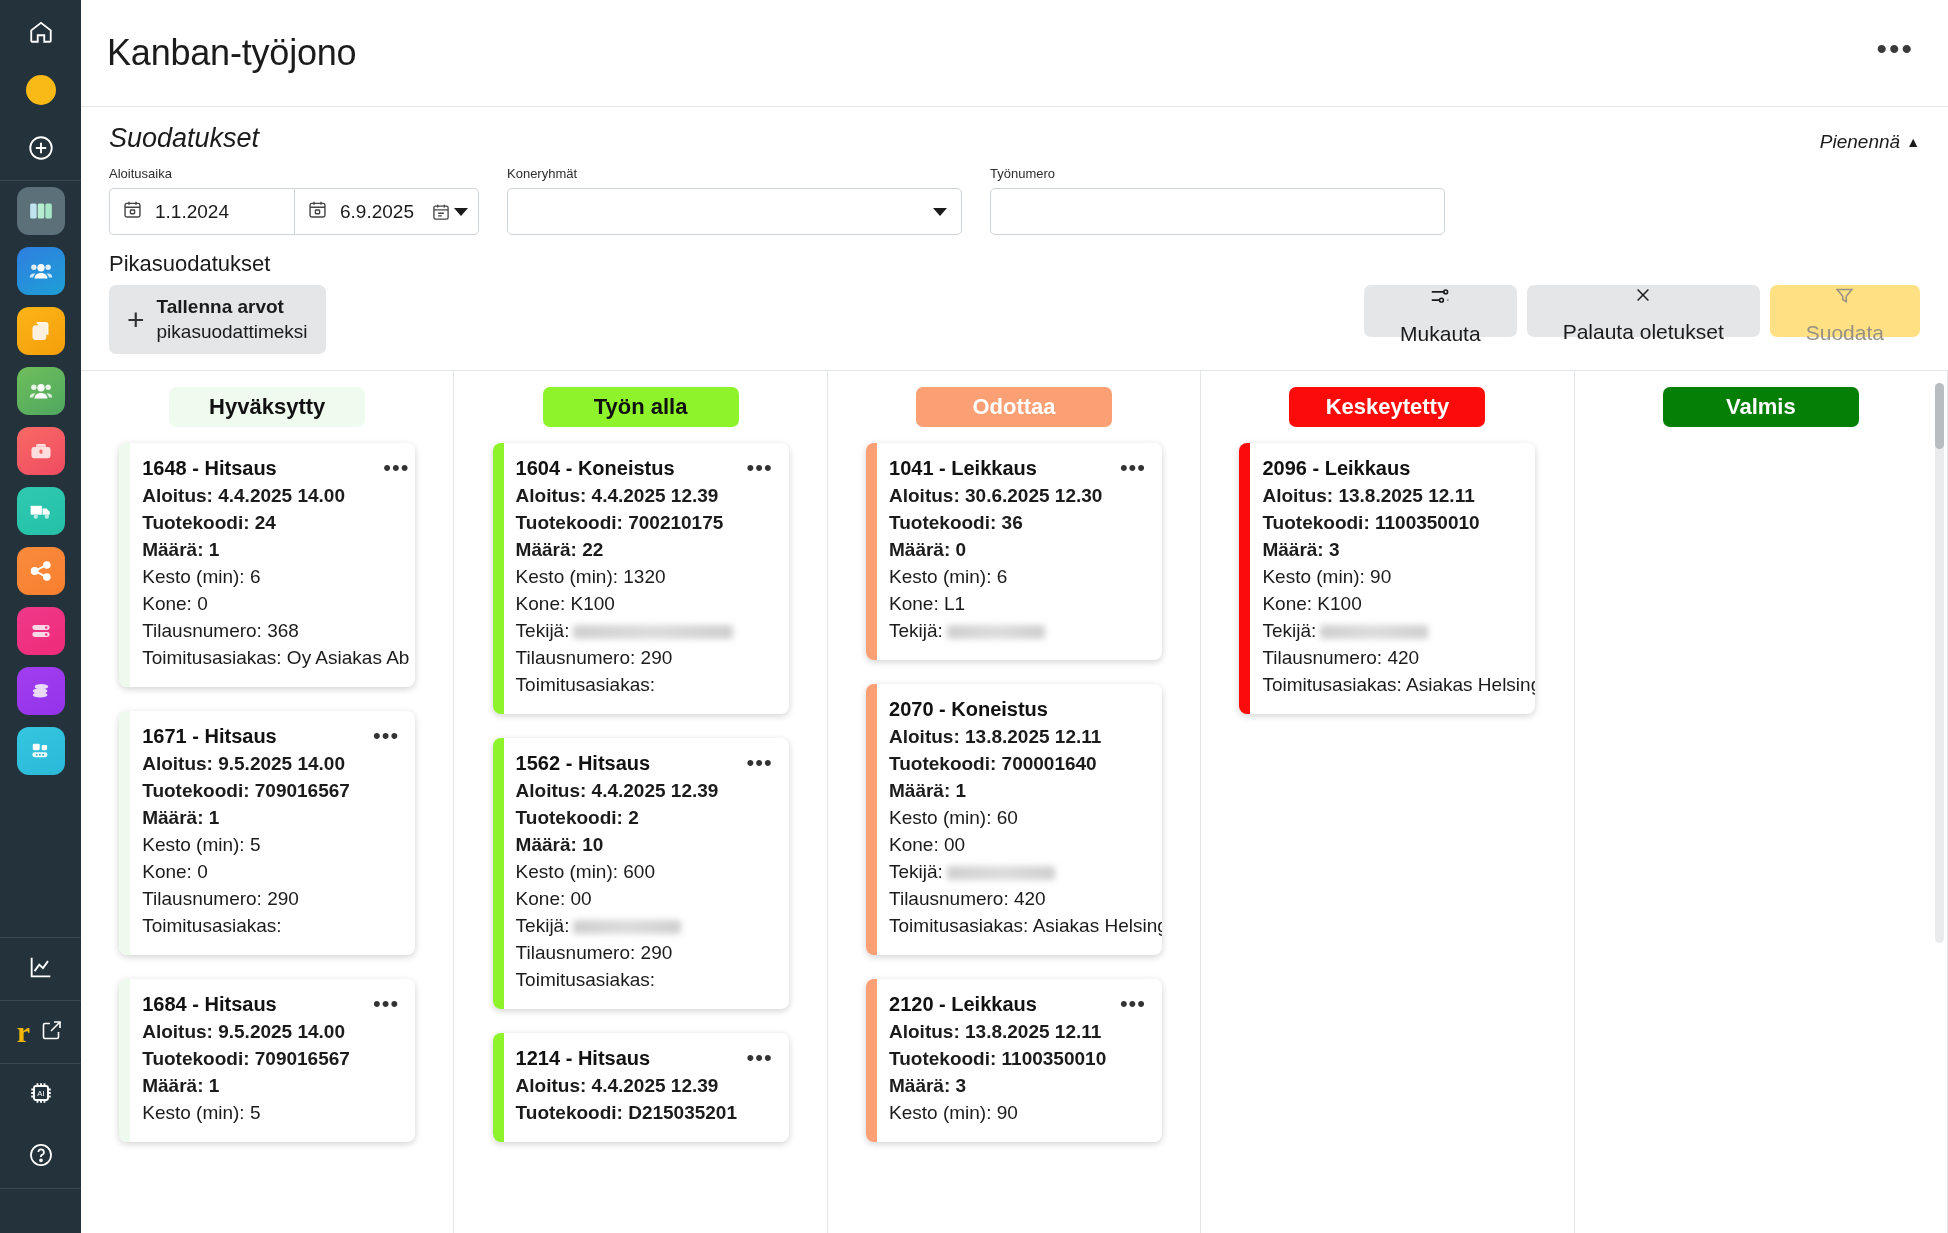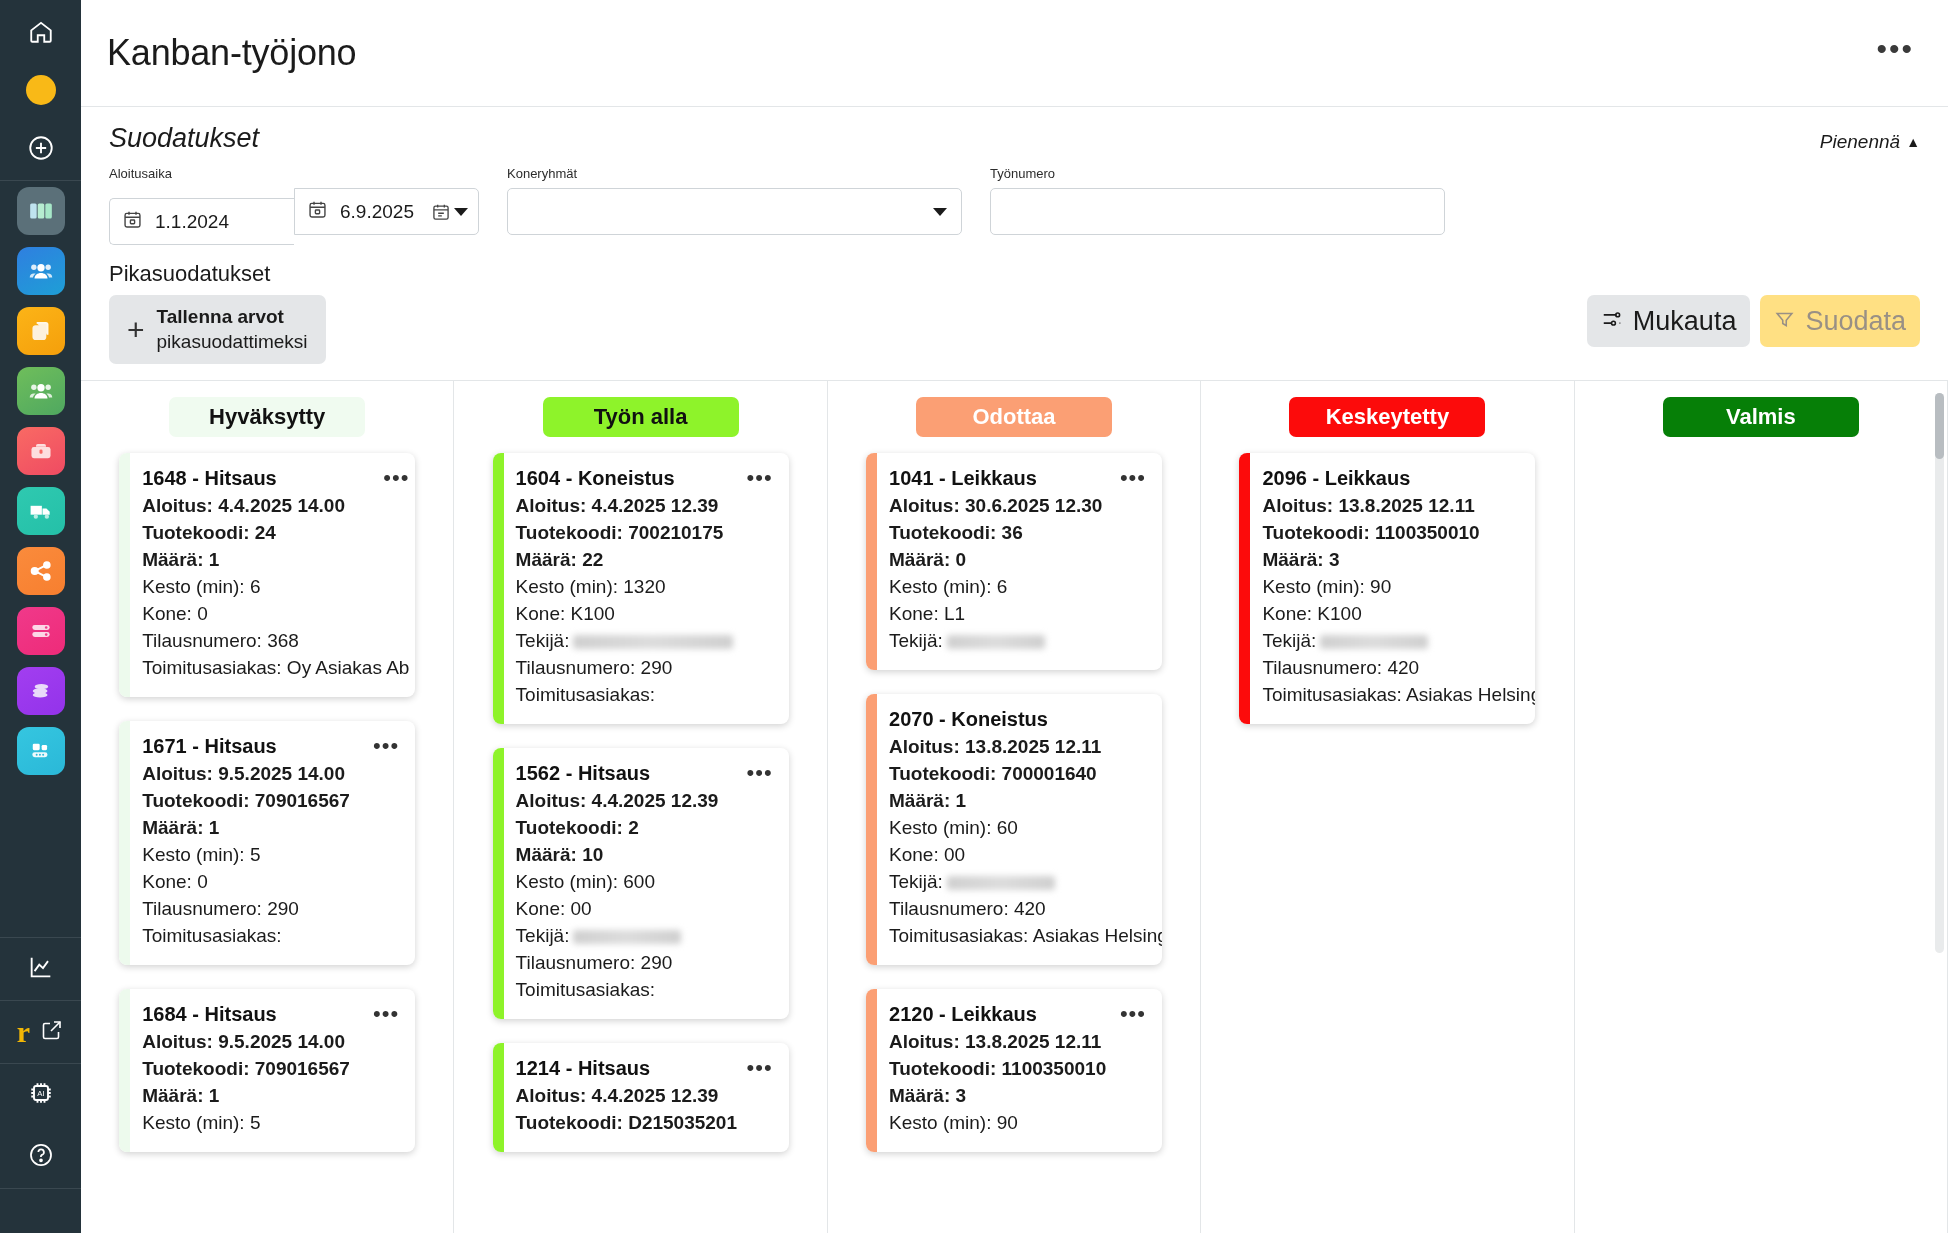--- a/index.html
+++ b/index.html
@@ -65,43 +65,44 @@
   .caret-up { font-size: 14px; }
 
   .field-row { display:flex; gap: 28px; margin-top: 12px; }
   .field { display:flex; flex-direction: column; }
   .field-label { font-size: 13px; color:#2c2c2c; margin-bottom: 7px; }
   .inputbox {
     height: 47px; border: 1px solid #cfd4d8; border-radius: 5px; background:#fff;
     display: flex; align-items: center; font-size: 19px; color:#1b1b1b;
   }
   .date-pair { display:flex; }
-  .date-a { width: 185px; border-radius: 5px 0 0 5px; border-right: none; padding: 16px 12px; gap: 12px; margin-top: 10px; }
+  .date-a { width: 185px; border-radius: 5px 0 0 5px; border-right: none; padding: 16px 12px; gap: 12px; }
   .date-b { width: 185px; border-radius: 0 5px 5px 0; padding: 0 12px; gap: 12px; justify-content: flex-start; position: relative;}
   .cal-toggle { position:absolute; right: 10px; display:flex; align-items:center; gap: 3px; }
   .sel { width: 455px; padding: 0 14px; justify-content: space-between; }
   .sel-wide { width: 455px; }
   .txtinput { width: 455px; padding: 0 14px; }
   .tri-down { width:0; height:0; border-left:7px solid transparent; border-right:7px solid transparent; border-top: 8px solid #1b1b1b; }
 
   .quick-title { font-size: 22px; color:#1b1b1b; margin-top: 16px; font-weight: 400; }
   .quick-row { display:flex; align-items:flex-start; justify-content: space-between; margin-top: 8px; padding-bottom: 16px; }
   .save-chip {
     background:#e4e6e8; border-radius: 7px; display:flex; align-items:center; gap: 12px;
     padding: 10px 18px; min-height: 66px; cursor:pointer;
   }
   .plus-sign { font-size: 30px; color:#333; font-weight: 300; line-height: 1; }
   .save-chip-txt { font-size: 19px; color:#1b1b1b; line-height: 1.3; }
   .save-chip-txt b { font-weight: 700; display:block; }
 
   .btn-row { display:flex; gap: 10px; align-items: center; }
   .btn {
     height: 52px; border-radius: 7px; display:flex; align-items:center; gap:10px;
-    padding: 0 14px; font-size: 27px; cursor:pointer; border: none;
+    padding: 0 36px; font-size: 21px; cursor:pointer; border: none;
     font-family: "Liberation Sans", sans-serif;
+    flex-direction: column;
   }
   .btn-grey { background:#e4e6e8; color:#1b1b1b; }
   .btn-yellow { background:#ffe083; color:#999085; }
 
   
   .board { flex: 1; display:flex; position: relative; overflow: hidden; background:#fff;}
   .col {
     flex: 1; border-right: 1px solid #e3e6e8; display:flex; flex-direction: column;
     align-items: center; padding-top: 16px; overflow: hidden;
   }
@@ -382,20 +383,28 @@
             <span>
               <svg width="22" height="22" viewBox="0 0 24 24" fill="none" stroke="#1b1b1b" stroke-width="1.7">
                   <path d="M3 7.5h14M3 16.5h8"></path>
                   <circle cx="18.2" cy="7.5" r="2.1"></circle>
                   <circle cx="13.6" cy="16.5" r="2.1"></circle>
                   <path d="M20.3 16.5H21"></path>
                 </svg>
             </span>
             <span>Mukauta</span>
           </button>
+          <button class="btn btn-grey">
+            <span>
+              <svg width="20" height="20" viewBox="0 0 24 24" fill="none" stroke="#1b1b1b" stroke-width="1.8">
+                  <path d="M5.5 5.5 18.5 18.5M18.5 5.5 5.5 18.5"></path>
+                </svg>
+            </span>
+            <span>Palauta oletukset</span>
+          </button>
           <button class="btn btn-yellow">
             <span>
               <svg width="21" height="21" viewBox="0 0 24 24" fill="none" stroke="#999085" stroke-width="1.8">
                   <path d="M3.6 5.2h16.8L14 13v6l-4-2.4V13z"></path>
                 </svg>
             </span>
             <span>Suodata</span>
           </button>
         </div>
       </div>

